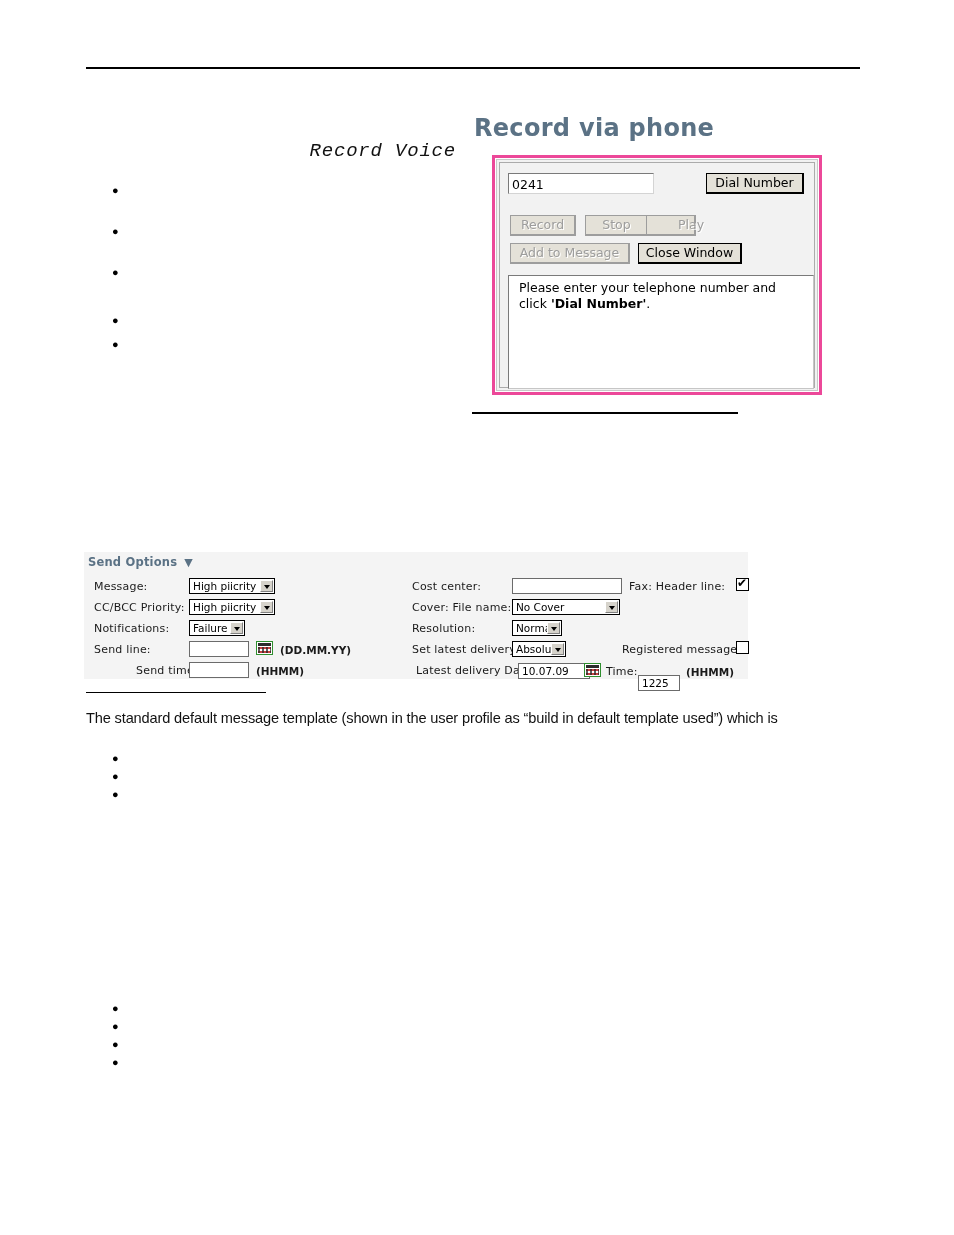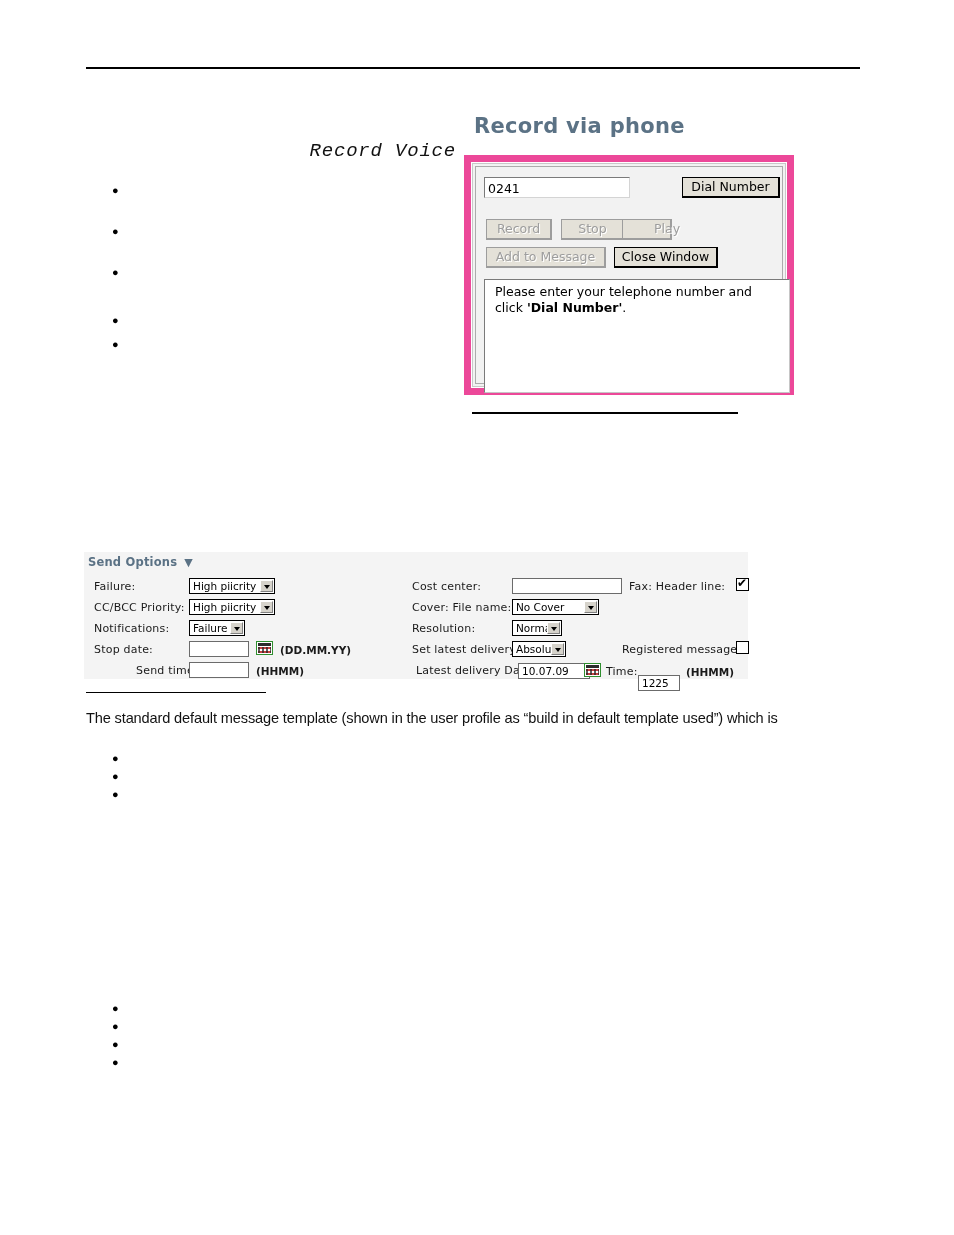--- a/index.html
+++ b/index.html
@@ -97,31 +97,31 @@
   }
   #rule-above-template {
     left: 86px; top: 692px; width: 180px; height: 0;
     border-top: 1.5px solid #000000;
   }
 
   
   #record-dialog-heading {
     left: 474px; top: 114px;
     font-family: "DejaVu Sans", sans-serif;
-    font-size: 21px;
+    font-size: 24px;
     font-weight: bold;
     color: #5b7285;
     letter-spacing: 0.3px;
   }
 
   #record-dialog {
-    left: 464px; top: 155px;
+    left: 492px; top: 155px;
     width: 330px; height: 240px;
     background: #f2f2f2;
-    border: 7px solid #ec4899;
+    border: 3px solid #ec4899;
     box-shadow: inset 0 0 0 1px #ffffff, inset 0 0 0 2px #c8c8c8;
     box-sizing: border-box;
   }
   #record-dialog .inner {
     position: absolute;
     left: 4px; top: 4px; right: 4px; bottom: 4px;
     background: #f2f2f2;
     border: 1px solid #ababab;
     box-sizing: border-box;
   }
@@ -359,24 +359,24 @@
 
 <div class="abs doc-text" id="para-options">
 </div>
 
 <div class="abs" id="send-options-panel">
 
   <div id="send-options-title">
     <span>Send Options</span><span class="caret">▼</span>
   </div>
 
-  <div class="so-label" style="left:10px;  top:28px;">Failure:</div>
+  <div class="so-label" style="left:10px;  top:28px;">Message:</div>
   <div class="so-label" style="left:10px;  top:49px;">CC/BCC Priority:</div>
   <div class="so-label" style="left:10px;  top:70px;">Notifications:</div>
-  <div class="so-label" style="left:10px;  top:91px;">Stop date:</div>
+  <div class="so-label" style="left:10px;  top:91px;">Send line:</div>
   <div class="so-label" style="left:10px;  top:112px;margin-left:42px;">Send time:</div>
 
   <div class="so-select" style="left:105px; top:26px; width:86px;">
     <span>High piicrity</span>
     <span class="arrow"></span>
   </div>
 
   <div class="so-select" style="left:105px; top:47px; width:86px;">
     <span>High piicrity</span>
     <span class="arrow"></span>
@@ -397,21 +397,21 @@
   <div class="so-suffix" style="left:172px; top:113px;">(HHMM)</div>
 
   <div class="so-label" style="left:328px; top:28px;">Cost center:</div>
   <div class="so-label" style="left:328px; top:49px;">Cover: File name:</div>
   <div class="so-label" style="left:328px; top:70px;">Resolution:</div>
   <div class="so-label" style="left:328px; top:91px;">Set latest delivery:</div>
   <div class="so-label" style="left:332px; top:112px;">Latest delivery Date :</div>
 
   <input class="so-text" style="left: 428px; top: 26px; width: 110px;" type="text" value="">
 
-  <div class="so-select" style="left:428px; top:47px; width:87px;">
+  <div class="so-select" style="left:428px; top:47px; width:108px;">
     <span>No Cover</span>
     <span class="arrow"></span>
   </div>
 
   <div class="so-select" style="left:428px; top:68px; width:50px;">
     <span>Normal</span>
     <span class="arrow"></span>
   </div>
 
   <div class="so-select" style="left:428px; top:89px; width:54px;">

